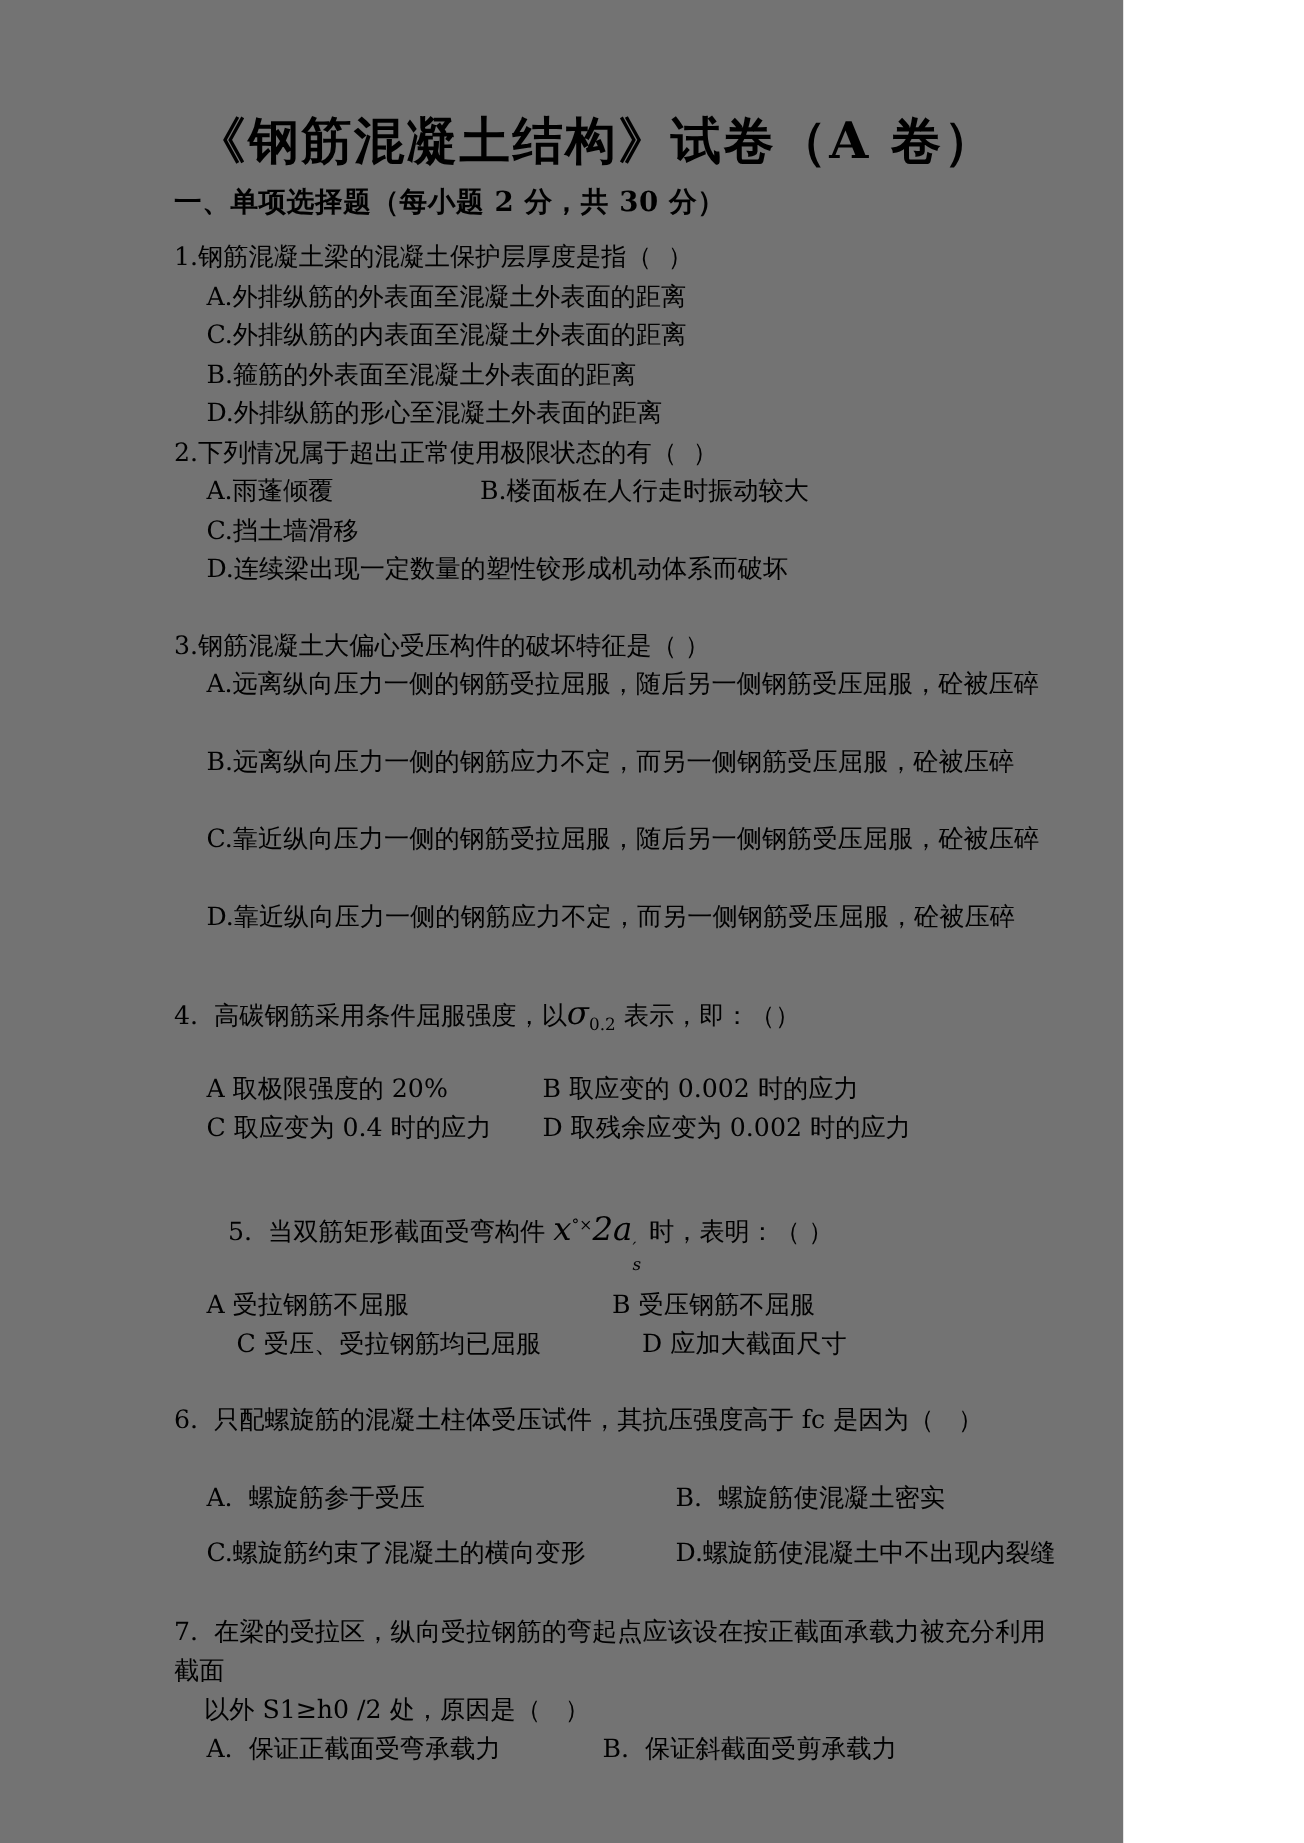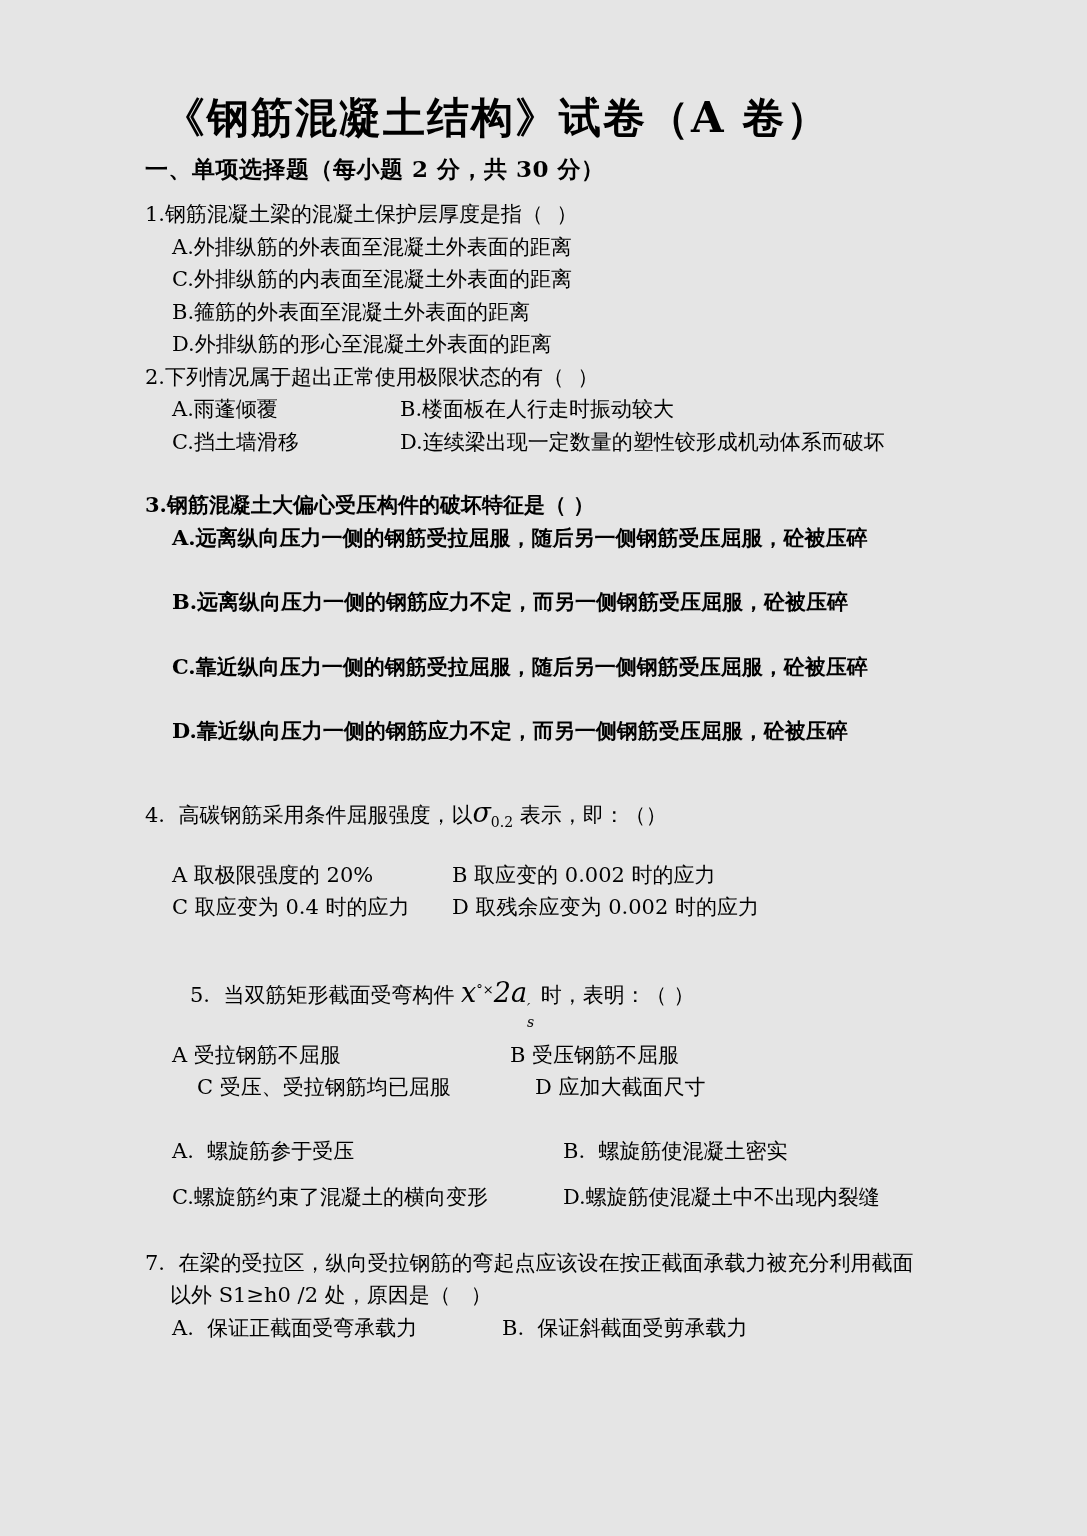--- a/index.html
+++ b/index.html
@@ -1,17 +1,17 @@
 <!DOCTYPE html>
 <html><head>
 <meta charset="utf-8">
 <style>
   html,body{margin:0;padding:0;background:#ffffff;}
   .page{
-    width:1087px;height:1536px;background:#e5e5e5;color:#000;
+    width:936px;height:1536px;background:#737373;color:#000;
     font-family:"DejaVu Serif","Liberation Serif",serif;
     box-sizing:border-box;position:relative;overflow:hidden;
     padding:92px 55px 0 145px;
   }
   .t{white-space:pre-wrap;}
   .exam-title{
     font-size:42px;font-weight:bold;line-height:52px;
     padding-left:18px;letter-spacing:2px;margin-bottom:8px;
   }
   .section-heading{
@@ -21,21 +21,21 @@
   .line{font-size:21px;line-height:32.5px;}
   .opts{padding-left:27px;}
   .cell{display:inline-block;vertical-align:top;}
   .c1-q2{width:228px;}
   .c1-q4{width:280px;}
   .c1-q5{width:338px;}
   .c1-q6{width:391px;}
   .c1-q7{width:330px;}
   .q2{margin-bottom:31px;}
   .q3 .opt + .opt{margin-top:32px;}
-  .q3{margin-bottom:40px;font-weight:bold;}
+  .q3{margin-bottom:40px;}
   .q4 .stem{line-height:50px;margin-bottom:12px;}
   .q4{margin-bottom:38px;}
   .q5 .stem{line-height:55px;margin-bottom:10px;margin-left:45px;}
   .q5{margin-bottom:31px;}
   .q6 .stem{margin-bottom:32px;}
   .q6 .row + .row{margin-top:14px;}
   .q6{margin-bottom:33px;}
   .math-i{font-style:italic;font-size:27px;font-family:"DejaVu Serif","Liberation Serif",serif;}
   .f-sub{font-size:14px;font-style:normal;}
   .f-sup{font-size:13px;vertical-align:8px;}
@@ -95,20 +95,21 @@
           <span>′</span>
           <span>s</span>
         </span><span class="t"> 时，表明：（ ）</span></div>
     <div class="opts">
         <div class="line row"><span class="cell c1-q5 t">A 受拉钢筋不屈服</span><span class="cell t">B 受压钢筋不屈服</span></div>
         <div class="line row indent2"><span class="cell c1-q5 t">C 受压、受拉钢筋均已屈服</span><span class="cell t">D 应加大截面尺寸</span></div>
       </div>
   </div>
 
   <div class="q q6">
+    <div class="line stem t">6.  只配螺旋筋的混凝土柱体受压试件，其抗压强度高于 fc 是因为（   ）</div>
     <div class="opts">
         <div class="line row"><span class="cell c1-q6 t">A.  螺旋筋参于受压</span><span class="cell t">B.  螺旋筋使混凝土密实</span></div>
         <div class="line row"><span class="cell c1-q6 t">C.螺旋筋约束了混凝土的横向变形</span><span class="cell t">D.螺旋筋使混凝土中不出现内裂缝</span></div>
       </div>
   </div>
 
   <div class="q q7">
     <div class="line stem t">7.  在梁的受拉区，纵向受拉钢筋的弯起点应该设在按正截面承载力被充分利用截面</div>
     <div class="line stem indent2 t">以外 S1≥h0 /2 处，原因是（   ）</div>
     <div class="opts">

